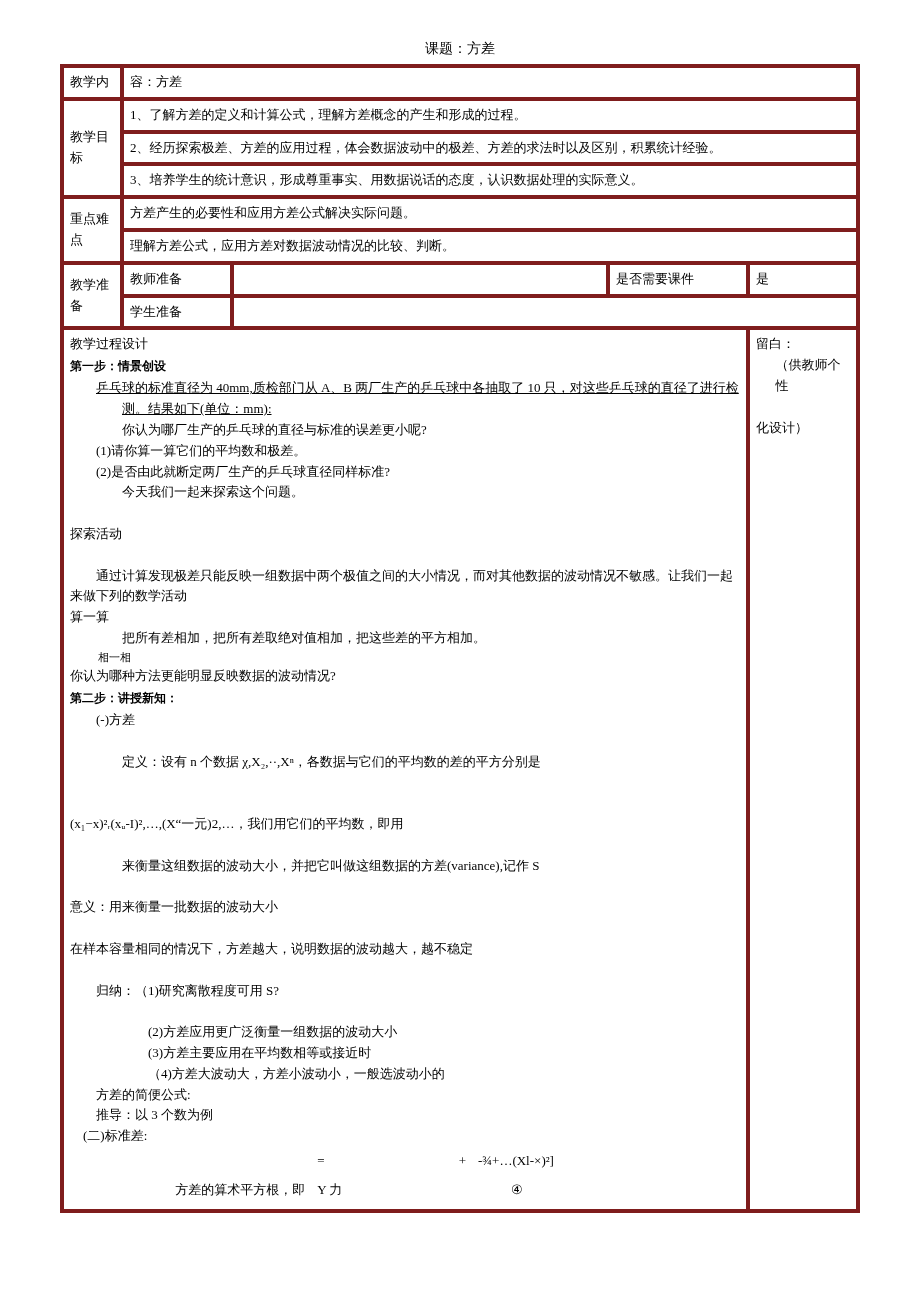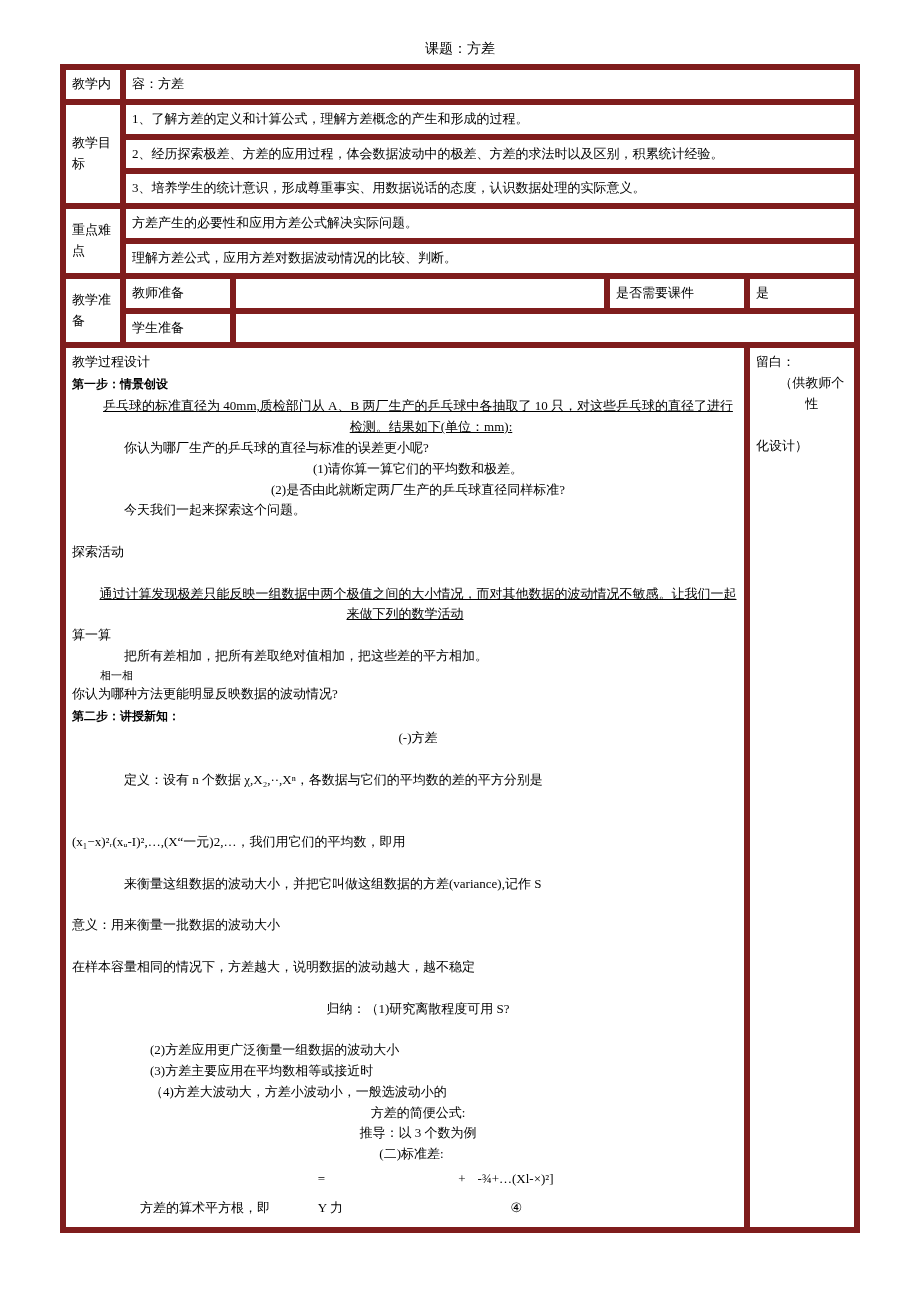--- a/index.html
+++ b/index.html
@@ -16,34 +16,34 @@
     text-align: center;
     font-size: 14px;
     margin-bottom: 6px;
   }
   table.main {
     border-collapse: collapse;
     width: 100%;
     table-layout: fixed;
   }
   table.main td {
-    border: 6px solid #7f1d1d;
+    border: 4px solid #7f1d1d;
     padding: 4px 6px;
     vertical-align: top;
     font-size: 13px;
     line-height: 1.6;
   }
   .center { text-align: left; }
   .vcenter { vertical-align: middle !important; }
   .step-head {
     font-weight: bold;
     font-size: 12px;
     margin: 2px 0;
   }
-  .indent1 { padding-left: 2em; display: block; text-align: center; }
+  .indent1 { padding-left: 2em; display: block; }
   .indent2 { padding-left: 4em; display: block; }
   .indent3 { padding-left: 6em; display: block; }
   .small { font-size: 11px; margin-left: 28px; }
   .formula-row td { border: none !important; padding: 2px 6px; }
   .formula-big { font-size: 18px; vertical-align: middle; }
   .body-cell { line-height: 1.8; }
 </style>
 </head>
 <body>
 
@@ -109,21 +109,21 @@
       <div>教学过程设计</div>
       <div class="step-head">第一步：情景创设</div>
       <span class="indent1" style="text-indent:-2em; padding-left:4em; display:block;text-decoration:underline;">乒乓球的标准直径为 40mm,质检部门从 A、B 两厂生产的乒乓球中各抽取了 10 只，对这些乒乓球的直径了进行检测。结果如下(单位：mm):</span>
       <span class="indent2">你认为哪厂生产的乒乓球的直径与标准的误差更小呢?</span>
       <span class="indent1">(1)请你算一算它们的平均数和极差。</span>
       <span class="indent1">(2)是否由此就断定两厂生产的乒乓球直径同样标准?</span>
       <span class="indent2">今天我们一起来探索这个问题。</span>
       <br>
       <div>探索活动</div>
       <br>
-      <span class="indent1" style="display:block; text-indent:2em; padding-left:0;text-decoration:underline;">通过计算发现极差只能反映一组数据中两个极值之间的大小情况，而对其他数据的波动情况不敏感。让我们一起来做下列的数学活动</span>
+      <span class="indent1" style="display:block; text-indent:2em; padding-left:0;">通过计算发现极差只能反映一组数据中两个极值之间的大小情况，而对其他数据的波动情况不敏感。让我们一起来做下列的数学活动</span>
       <div>算一算</div>
       <span class="indent2">把所有差相加，把所有差取绝对值相加，把这些差的平方相加。</span>
       <div class="small">相一相</div>
       <div>你认为哪种方法更能明显反映数据的波动情况?</div>
       <div class="step-head">第二步：讲授新知：</div>
       <span class="indent1">(-)方差</span>
       <br>
       <span class="indent2">定义：设有 n 个数据 χ,X₂,··,Xⁿ，各数据与它们的平均数的差的平方分别是</span>
       <br><br>
       <div>(x₁−x)²ᵣ(xᵤ-I)²,…,(X“一元)2,…，我们用它们的平均数，即用</div>

